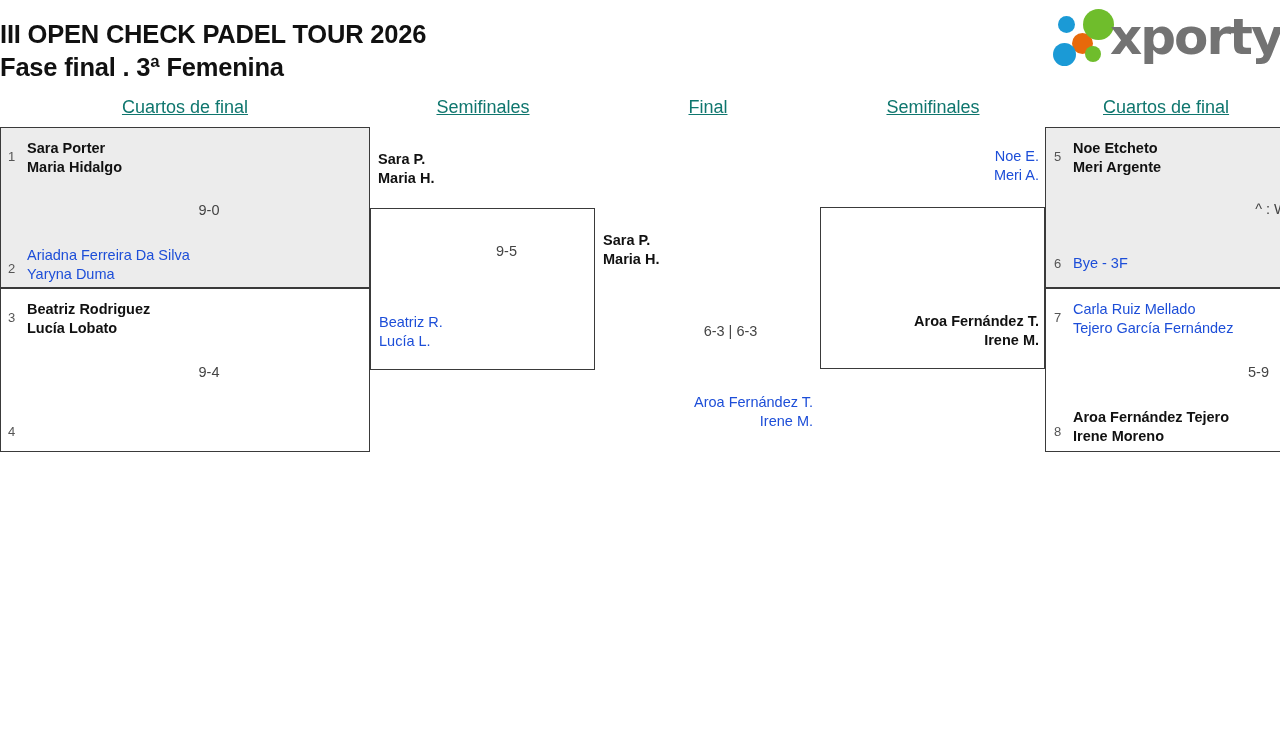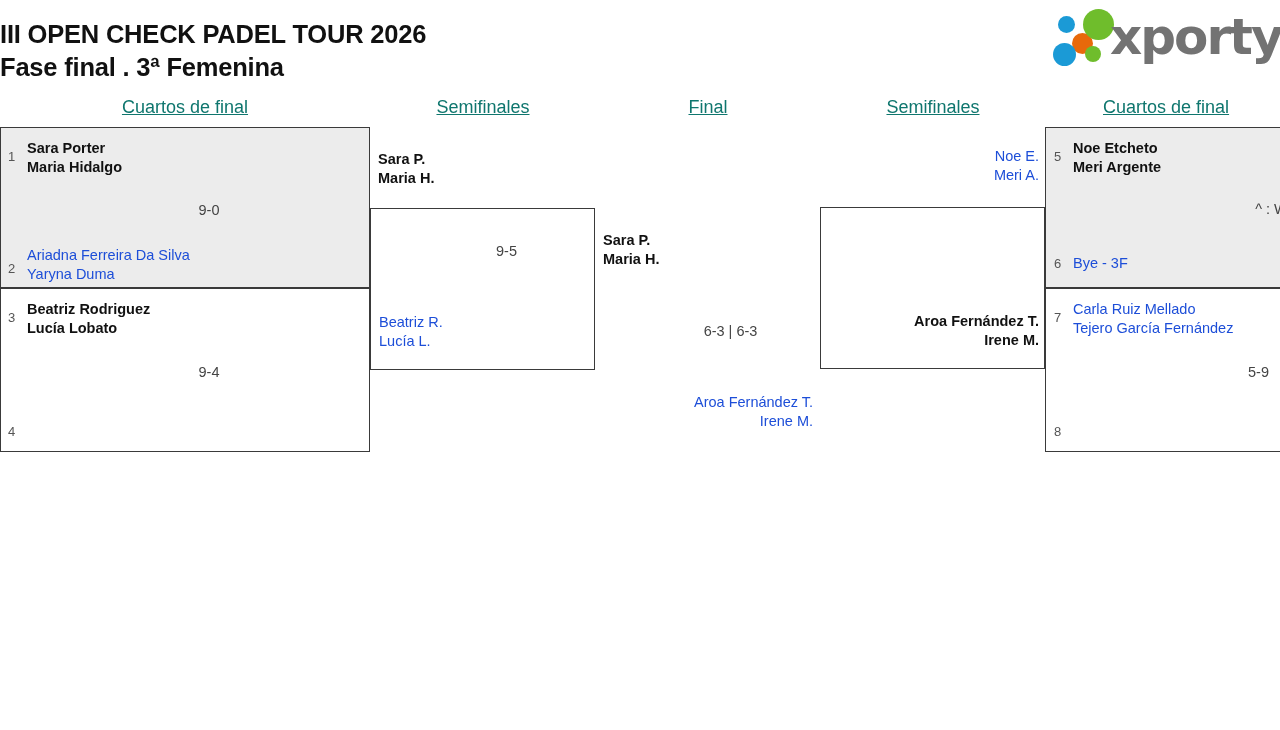--- a/index.html
+++ b/index.html
@@ -229,15 +229,19 @@
   </div>
 
   <div class="box" style="left:1045px; top:288px; width:260px; height:164px;">
     <span class="seed" style="left:8px; top:22px;">7</span>
     <div class="team loser" style="left:27px; top:11px;">
       <span class="nm">Carla Ruiz Mellado</span>
       <span class="nm">Tejero García Fernández</span>
     </div>
     <div class="score ralign" style="left:0px; top:74px; width:200px;">5-9</div>
     <span class="seed" style="left:8px; top:136px;">8</span>
+    <div class="team winner" style="left:27px; top:119px;">
+      <span class="nm">Aroa Fernández Tejero</span>
+      <span class="nm">Irene Moreno</span>
+    </div>
   </div>
 
 </div>
 
 </body></html>

